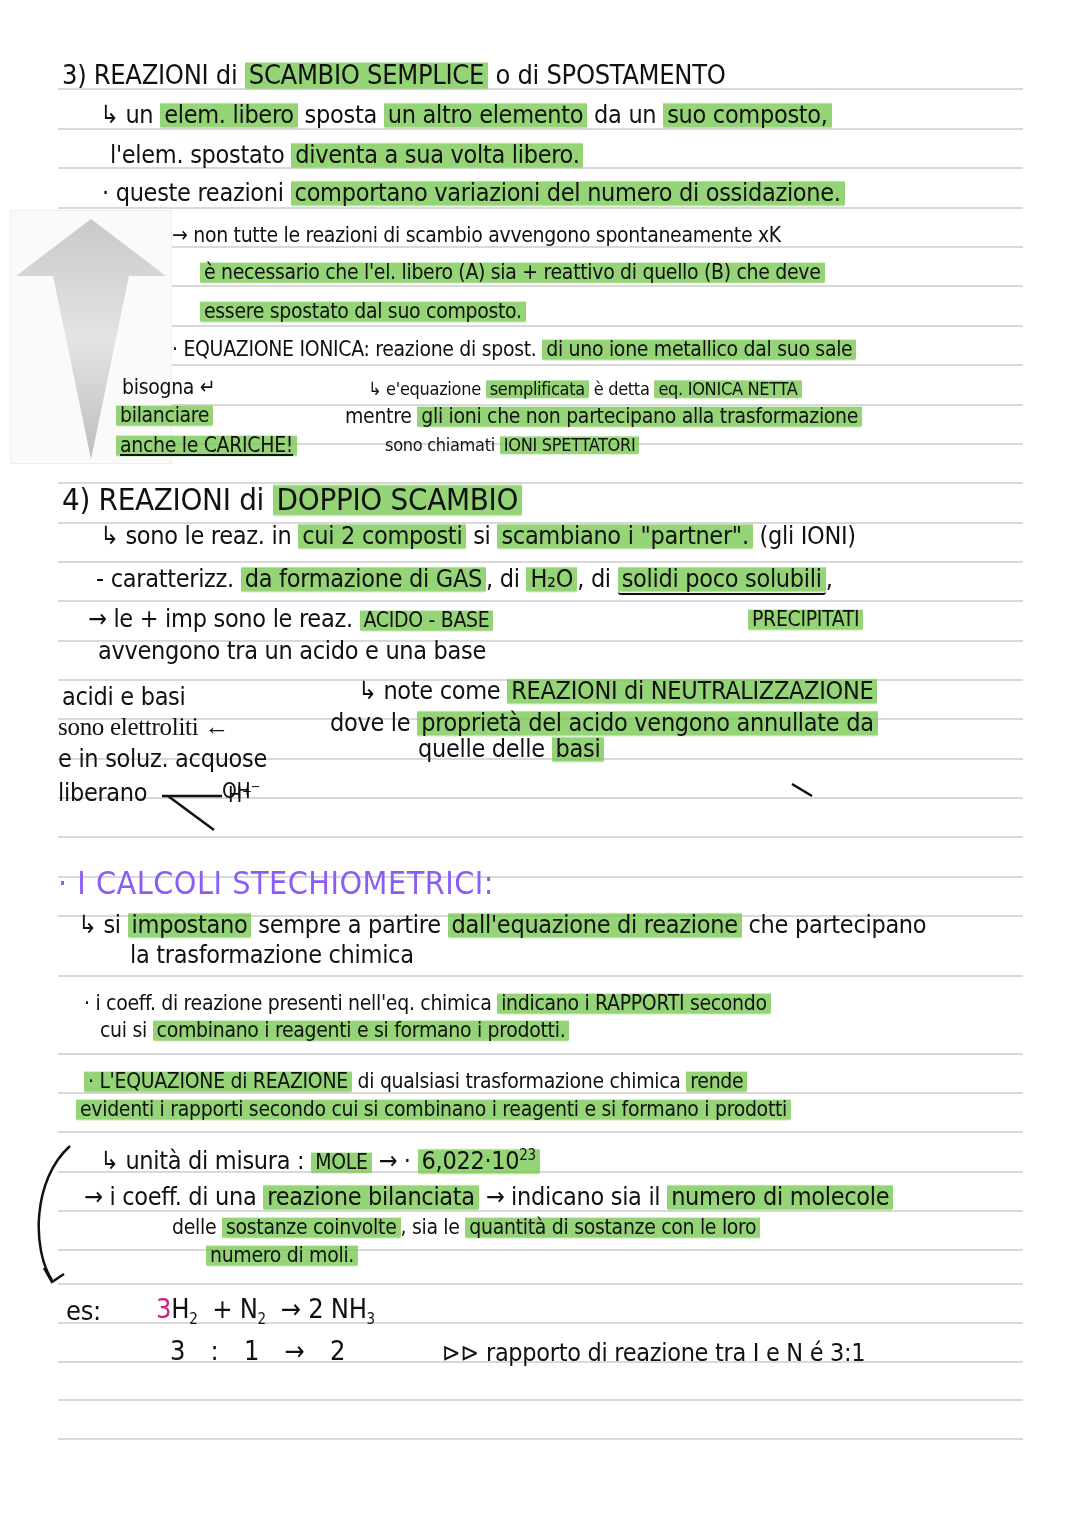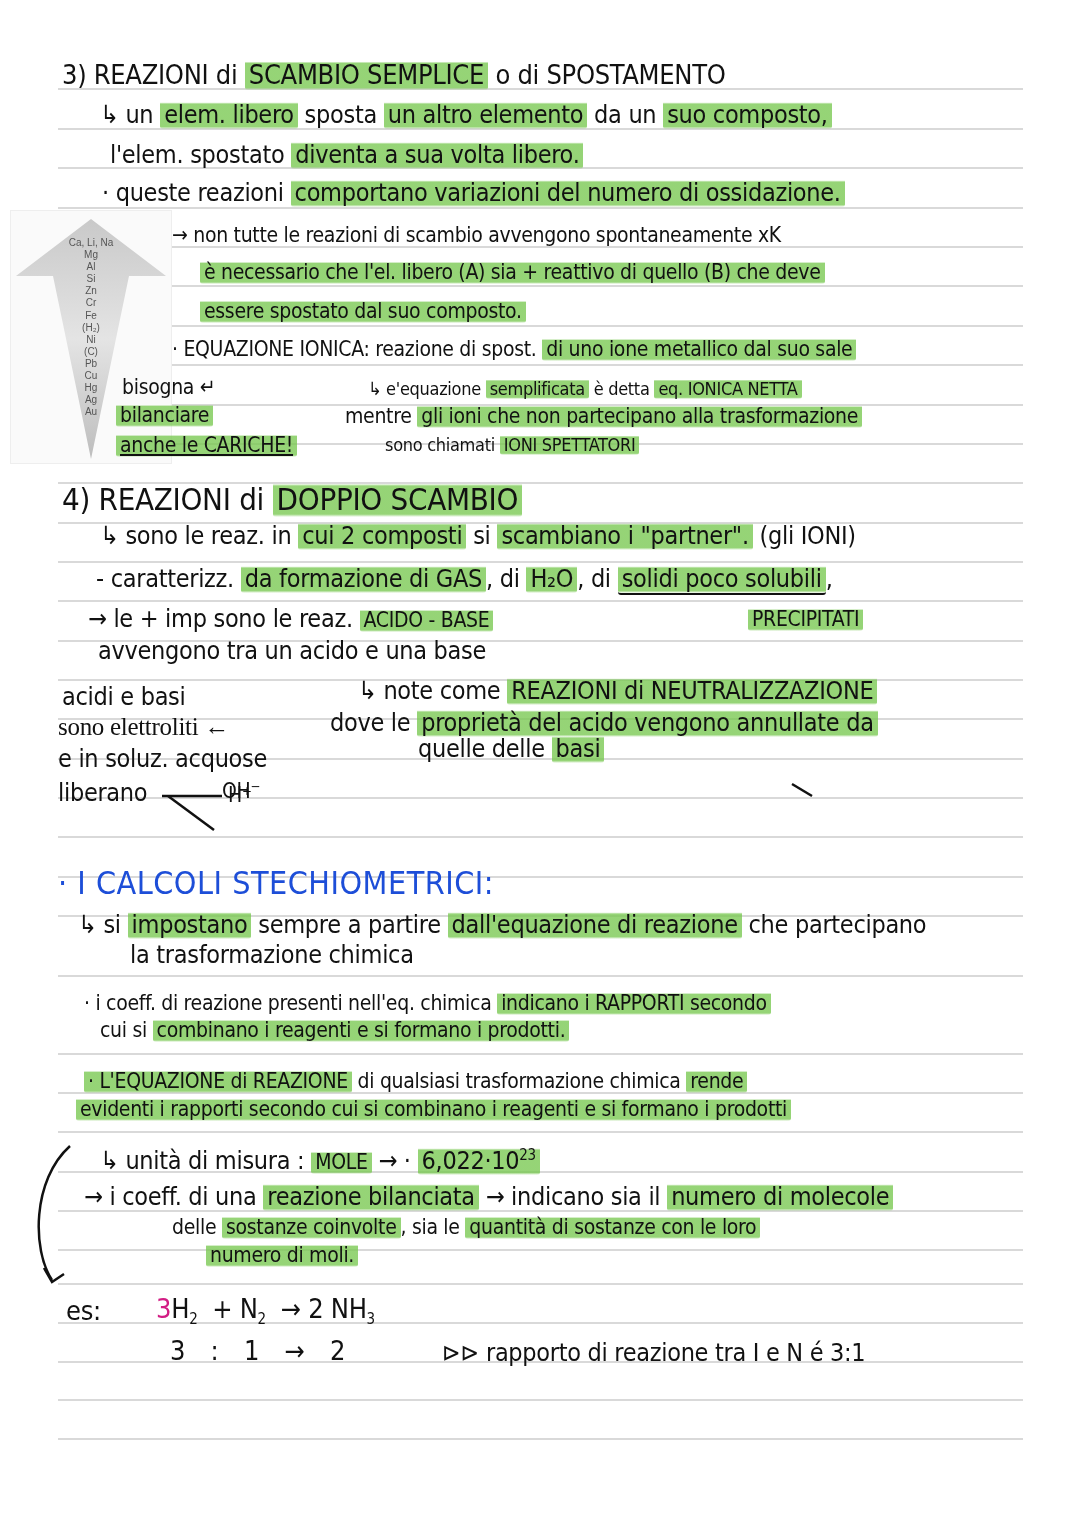--- a/index.html
+++ b/index.html
@@ -5,21 +5,21 @@
   html,body{margin:0;padding:0;background:#ffffff;}
   body{width:1080px;height:1527px;position:relative;overflow:hidden;
        font-family:"DejaVu Sans",sans-serif;color:#111;}
   .rule{position:absolute;left:58px;width:965px;height:2px;background:#d9d9d9;}
   .t{position:absolute;white-space:nowrap;font-family:"DejaVu Sans Condensed","DejaVu Sans",sans-serif;
      font-size:25px;line-height:30px;letter-spacing:-0.3px;color:#111;}
   .sm{font-size:21px;text-align:right;}
   .xs{font-size:18px;}
   .hl{background:linear-gradient(180deg,rgba(120,200,80,0) 8%,rgba(120,200,80,.78) 14%,rgba(120,200,80,.78) 92%,rgba(120,200,80,0) 100%);
       padding:0 4px;border-radius:3px;}
-  .green-title{color:#1d4ed8;font-size:32px;letter-spacing:0.5px;}
+  .green-title{color:#8b5cf6;font-size:32px;letter-spacing:0.5px;}
   .pink{color:#d21d84;}
   .ul{border-bottom:2px solid #111;}
   sub,sup{font-size:15px;}
   .series{position:absolute;left:10px;top:210px;width:160px;height:252px;background:#fafafa;border:1px solid #eee;}
   .series svg{position:absolute;left:0;top:0;}
   .series .els{position:absolute;left:0;width:160px;top:26px;text-align:center;
     font-family:"Liberation Sans",sans-serif;font-size:10px;line-height:12.1px;color:#555;}
   .brace{position:absolute;}
 </style>
 </head>
@@ -89,37 +89,20 @@
   <svg width="160" height="252" viewBox="0 0 160 252">
     <defs>
       <linearGradient id="g" x1="0" y1="0" x2="0" y2="1">
         <stop offset="0" stop-color="#c9c9c9"></stop>
           <stop offset="0.5" stop-color="#e4e4e4"></stop>
           <stop offset="1" stop-color="#bdbdbd"></stop>
       </linearGradient>
     </defs>
     <polygon points="80,8 155,65 118,65 80,248 42,65 5,65" fill="url(#g)"></polygon>
   </svg>
-  <div class="els">
-    <div>Ca, Li, Na</div>
-    <div>Mg</div>
-    <div>Al</div>
-    <div>Si</div>
-    <div>Zn</div>
-    <div>Cr</div>
-    <div>Fe</div>
-    <div>(H₂)</div>
-    <div>Ni</div>
-    <div>(C)</div>
-    <div>Pb</div>
-    <div>Cu</div>
-    <div>Hg</div>
-    <div>Ag</div>
-    <div>Au</div>
-  </div>
 </div>
 
 <div class="t sm" style="left:172px;top:220px;">→ non tutte le reazioni di scambio avvengono spontaneamente xK</div>
 <div class="t sm" style="left:200px;top:257px;">
   <span class="hl">è necessario che l'el. libero (A) sia + reattivo di quello (B) che deve</span>
 </div>
 <div class="t sm" style="left:200px;top:296px;">
   <span class="hl">essere spostato dal suo composto.</span>
 </div>
 <div class="t sm" style="left:172px;top:334px;">

